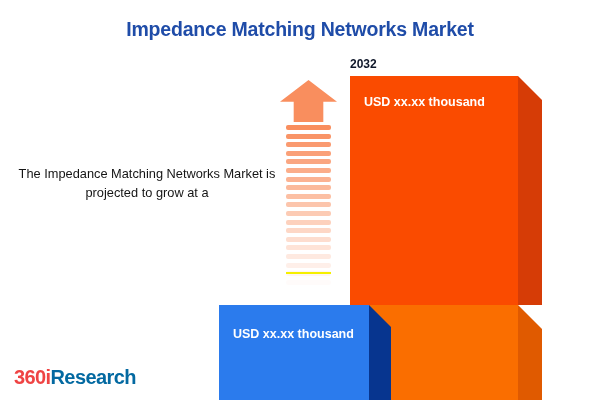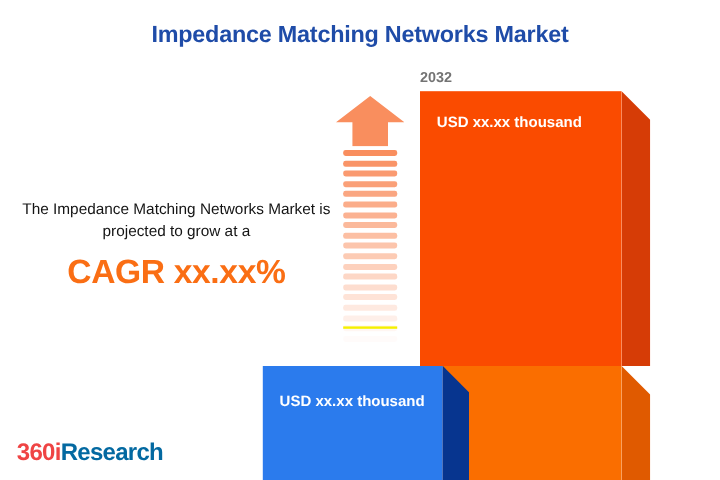--- a/index.html
+++ b/index.html
@@ -77,21 +77,21 @@
     height: 95px;
     background: #E05A00;
     clip-path: polygon(0 0, 100% 24px, 100% 100%, 0 100%);
   }
   .label-2032 {
     position: absolute;
     left: 350px;
     top: 57px;
     font-size: 12px;
     font-weight: bold;
-    color: #737373;
+    color: #0f172a;
   }
   .value-2032 {
     position: absolute;
     left: 364px;
     top: 95px;
     font-size: 12.5px;
     font-weight: bold;
     color: #ffffff;
   }
 
@@ -249,21 +249,20 @@
         <div class="arrow-bar" style="background: rgba(249, 142, 94, 0.192);"></div>
         <div class="arrow-bar" style="background: rgba(249, 142, 94, 0.137);"></div>
         <div class="arrow-bar" style="background: rgba(249, 142, 94, 0.082);"></div>
         <div class="arrow-bar" style="background: rgba(249, 142, 94, 0.03);"></div>
       </div>
     <div class="arrow-yellow-line"></div>
   </div>
 
   <div class="cagr-block">
     <div class="cagr-lead">The Impedance Matching Networks Market is projected to grow at a</div>
-    <div class="cagr-value">CAGR xx.xx%</div>
   </div>
 
   <div class="label-2024">2024</div>
 
   <div class="bar2024-wrap">
     <div class="bar2024-front"></div>
     <div class="bar2024-side"></div>
   </div>
 
   <div class="value-2024">USD xx.xx thousand</div>

